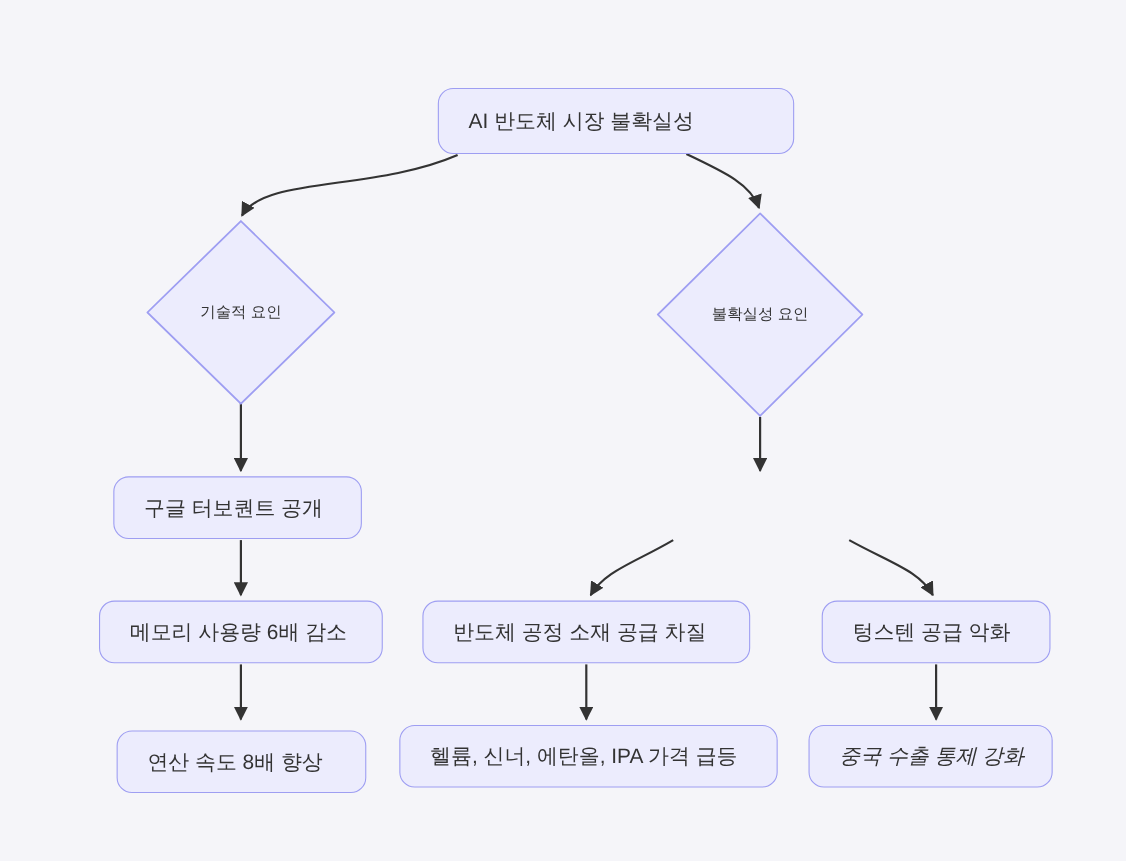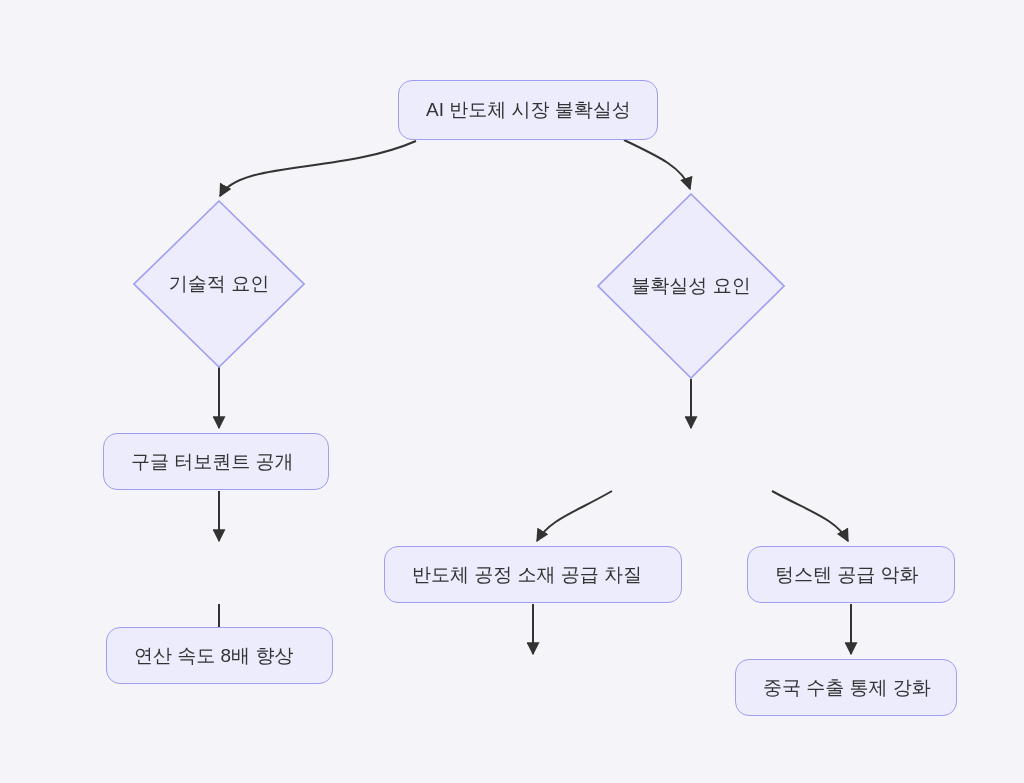--- a/index.html
+++ b/index.html
@@ -45,21 +45,21 @@
     stroke-width: 1.6;
   }
   .diamond-label {
     position: absolute;
     left: 0; top: 0; right: 0; bottom: 0;
     display: flex;
     align-items: center;
     justify-content: center;
     overflow: hidden;
     white-space: nowrap;
-    font-size: 19px;
+    font-size: 14px;
     color: var(--text, #333333);
   }
   .edge {
     stroke: var(--arrow, #333333);
     stroke-width: 2;
     fill: none;
   }
 </style>
 </head>
 <body>
@@ -77,48 +77,54 @@
     <path class="edge" d="M 219 366 L 219 428" marker-end="url(#arrowhead)" stroke="#333333"></path>
     <path class="edge" d="M 219 491 L 219 541" marker-end="url(#arrowhead)" stroke="#333333"></path>
     <path class="edge" d="M 219 604 L 219 654" marker-end="url(#arrowhead)" stroke="#333333"></path>
     <path class="edge" d="M 691 379 L 691 428" marker-end="url(#arrowhead)" stroke="#333333"></path>
     <path class="edge" d="M 612 491 C 576 512, 550 519, 537 541" marker-end="url(#arrowhead)" stroke="#333333"></path>
     <path class="edge" d="M 772 491 C 810 512, 836 519, 848 541" marker-end="url(#arrowhead)" stroke="#333333"></path>
     <path class="edge" d="M 533 604 L 533 654" marker-end="url(#arrowhead)" stroke="#333333"></path>
     <path class="edge" d="M 851 604 L 851 654" marker-end="url(#arrowhead)" stroke="#333333"></path>
   </svg>
 
-  <div class="node" style="left:398px; top:80px; width:260px; height:60px;">
+  <div class="node" style="left:398px; top:80px; width:324px; height:60px;">
     <span>AI 반도체 시장 불확실성</span>
   </div>
 
   <div class="diamond-wrap" style="left:133px; top:200px; width:172px; height:168px;">
     <svg width="172" height="168" viewBox="0 0 172 168">
       <polygon points="86,1 171,84 86,167 1,84"></polygon>
     </svg>
     <div class="diamond-label">기술적 요인</div>
   </div>
 
   <div class="diamond-wrap" style="left:597px; top:193px; width:188px; height:186px;">
     <svg width="188" height="186" viewBox="0 0 188 186">
       <polygon points="94,1 187,93 94,185 1,93"></polygon>
     </svg>
     <div class="diamond-label">불확실성 요인</div>
   </div>
 
   <div class="node" style="left:103px; top:433px; width:226px; height:57px;">
     <span>구글 터보퀀트 공개</span>
   </div>
-  <div class="node" style="left:106px; top:627px; width:227px; height:57px;">
+  <div class="node" style="left:90px; top:546px; width:258px; height:57px;">
+    <span>메모리 사용량 6배 감소</span>
+  </div>
+  <div class="node" style="left:106px; top:664px; width:227px; height:57px;">
     <span>연산 속도 8배 향상</span>
   </div>
 
   <div class="node" style="left:747px; top:546px; width:208px; height:57px;">
     <span>텅스텐 공급 악화</span>
   </div>
   <div class="node" style="left:384px; top:546px; width:298px; height:57px;">
     <span>반도체 공정 소재 공급 차질</span>
   </div>
-  <div class="node" style="left:735px; top:659px; width:222px; height:57px;">
+  <div class="node" style="left:363px; top:659px; width:344px; height:57px;">
+    <span>헬륨, 신너, 에탄올, IPA 가격 급등</span>
+  </div>
+  <div class="node" style="left:735px; top:659px; width:222px; height:57px;font-style:italic;">
     <span>중국 수출 통제 강화</span>
   </div>
 
 </div>
 
 </body></html>

